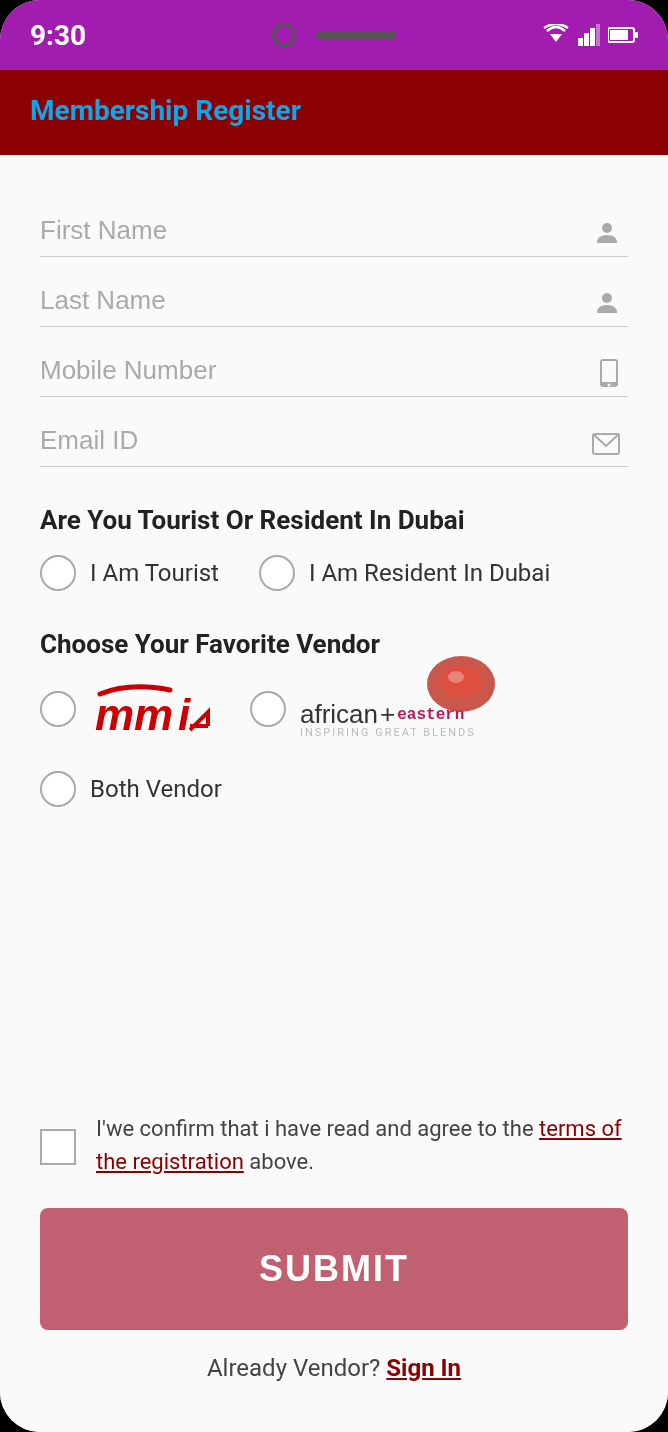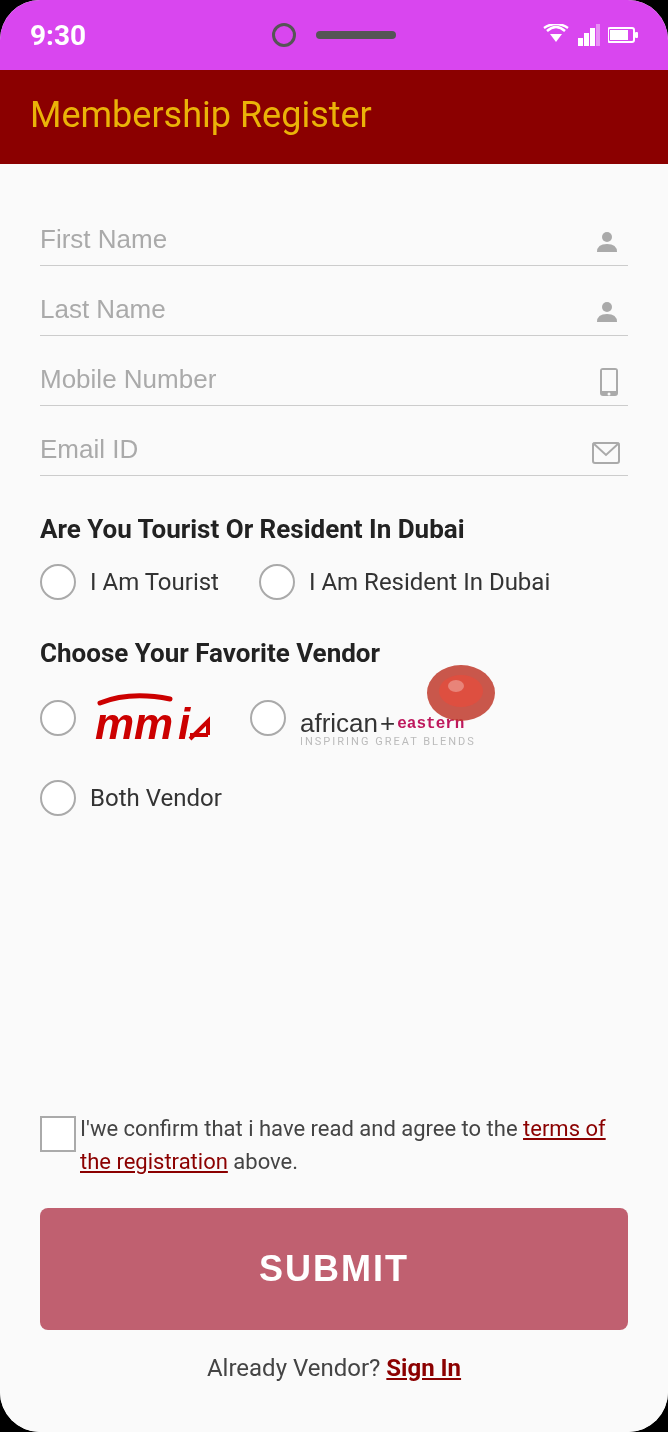--- a/index.html
+++ b/index.html
@@ -19,21 +19,21 @@
       min-height: 1432px;
       background: #fff;
       border-radius: 40px;
       overflow: hidden;
       display: flex;
       flex-direction: column;
     }
 
     
     .status-bar {
-      background: #d946ef;
+      background: #a21caf;
       height: 70px;
       display: flex;
       align-items: center;
       justify-content: space-between;
       padding: 0 30px;
       position: relative;
     }
 
     .status-bar-time {
       color: #fff;
@@ -76,23 +76,23 @@
       border-radius: 4px;
     }
 
     
     .app-bar {
       background: #8b0000;
       padding: 24px 30px 28px;
     }
 
     .app-bar-title {
-      color: #eab308;
-      font-size: 36px;
-      font-weight: normal;
+      color: #0ea5e9;
+      font-size: 28px;
+      font-weight: bold;
     }
 
     
     .content {
       flex: 1;
       background: #fafafa;
       padding: 30px 40px;
       display: flex;
       flex-direction: column;
       gap: 0;
@@ -206,22 +206,22 @@
 
     
     .spacer {
       flex: 1;
       min-height: 40px;
     }
 
     
     .terms-row {
       display: flex;
-      align-items: flex-start;
-      gap: 4px;
+      align-items: center;
+      gap: 20px;
       margin-bottom: 30px;
     }
 
     .checkbox-box {
       width: 36px;
       height: 36px;
       border: 2px solid #aaa;
       background: #fff;
       flex-shrink: 0;
       margin-top: 4px;

